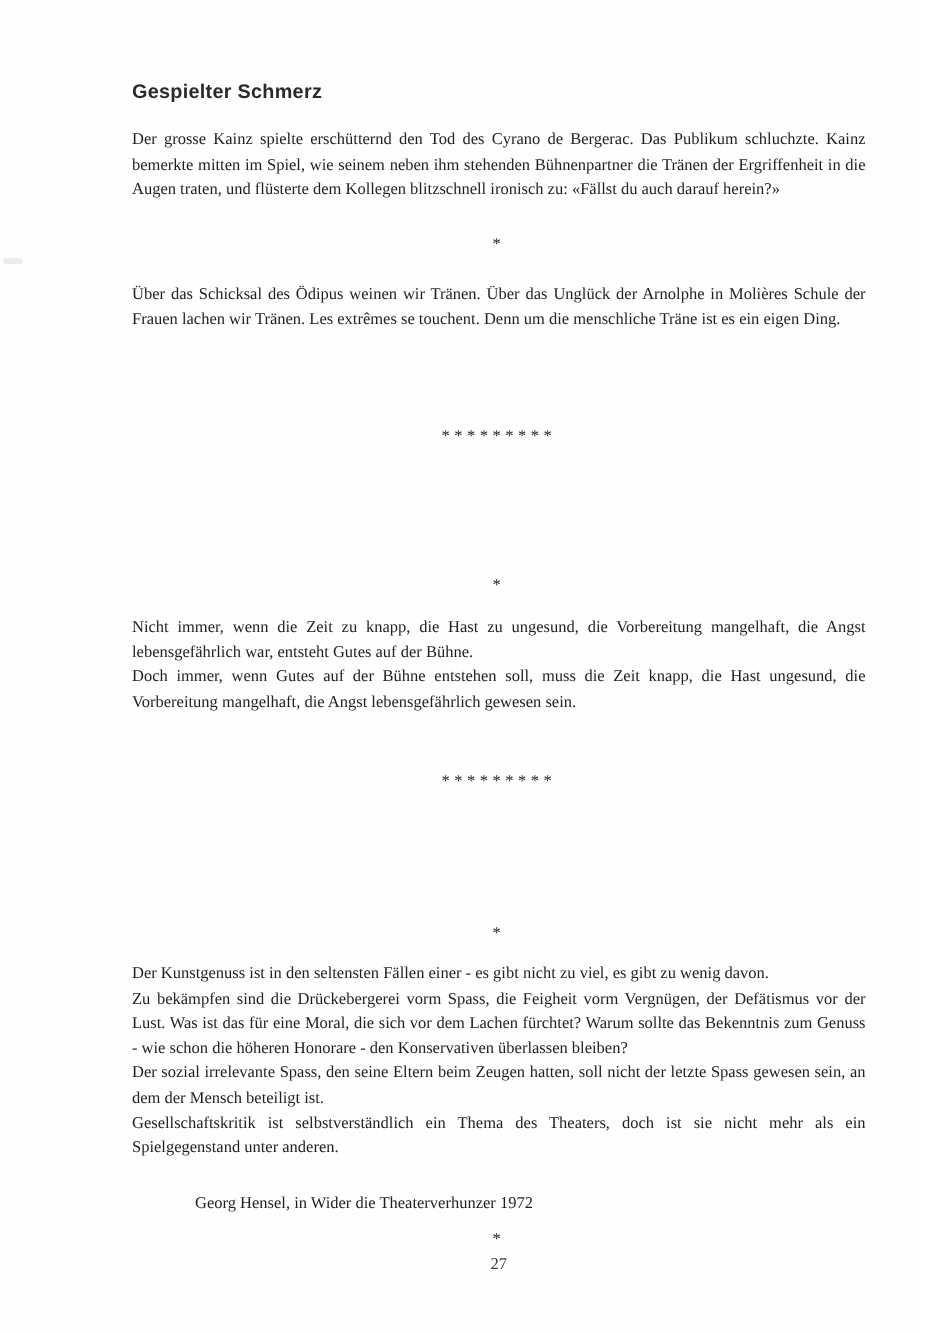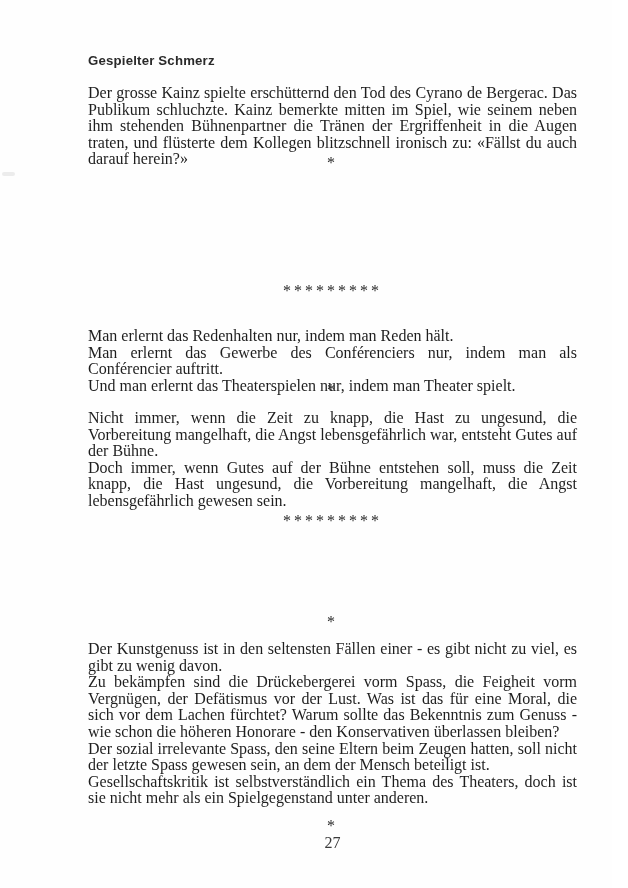--- a/index.html
+++ b/index.html
@@ -12,21 +12,21 @@
   .page {
     position: relative;
     width: 612px; height: 888px;
     background: #fefefe;
     color: #1e1e1e;
   }
   .block {
     position: absolute;
     left: 88px;
     width: 489px;
-    font-size: 16px;
+    font-size: 11px;
     line-height: 16.6px;
     color: #1e1e1e;
   }
   .heading {
     font-family: "Liberation Sans", sans-serif;
     font-weight: bold;
     font-size: 13.2px;
     letter-spacing: 0.2px;
     color: #2a2a2a;
   }
@@ -62,42 +62,41 @@
 <div class="page">
 
   <div class="smudge"></div>
 
   <div class="block heading" style="top:53px">Gespielter Schmerz</div>
 
   <div class="block para" style="top:85px">Der grosse Kainz spielte erschütternd den Tod des Cyrano de Bergerac. Das Publikum schluchzte. Kainz bemerkte mitten im Spiel, wie seinem neben ihm stehenden Bühnenpartner die Tränen der Ergriffenheit in die Augen traten, und flüsterte dem Kollegen blitzschnell ironisch zu: «Fällst du auch darauf herein?»</div>
 
   <div class="block sep" style="top:155px">*</div>
 
+  <div class="block para" style="top:188px">Über das Schicksal des Ödipus weinen wir Tränen. Über das Unglück der Arnolphe in Molières Schule der Frauen lachen wir Tränen. Les extrêmes se touchent. Denn um die menschliche Träne ist es ein eigen Ding.</div>
 
 
   <div class="block sep" style="top:283px">*********</div>
 
-  <div class="block para" style="top:328px">Man erlernt das Redenhalten nur, indem man Reden hält.
-Man erlernt das Gewerbe des Conférenciers nur, indem man als Conférencier auftritt.
-Und man erlernt das Theaterspielen nur, indem man Theater spielt.</div>
 
   <div class="block sep" style="top:382px">*</div>
 
   <div class="block para" style="top:410px">Nicht immer, wenn die Zeit zu knapp, die Hast zu ungesund, die Vorbereitung mangelhaft, die Angst lebensgefährlich war, entsteht Gutes auf der Bühne.
 Doch immer, wenn Gutes auf der Bühne entstehen soll, muss die Zeit knapp, die Hast ungesund, die Vorbereitung mangelhaft, die Angst lebensgefährlich gewesen sein.</div>
 
 
   <div class="block sep" style="top:513px">*********</div>
 
 
   <div class="block sep" style="top:614px">*</div>
 
   <div class="block para" style="top:641px">Der Kunstgenuss ist in den seltensten Fällen einer - es gibt nicht zu viel, es gibt zu wenig davon.
 Zu bekämpfen sind die Drückebergerei vorm Spass, die Feigheit vorm Vergnügen, der Defätismus vor der Lust. Was ist das für eine Moral, die sich vor dem Lachen fürchtet? Warum sollte das Bekenntnis zum Genuss - wie schon die höheren Honorare - den Konservativen überlassen bleiben?
 Der sozial irrelevante Spass, den seine Eltern beim Zeugen hatten, soll nicht der letzte Spass gewesen sein, an dem der Mensch beteiligt ist.
 Gesellschaftskritik ist selbstverständlich ein Thema des Theaters, doch ist sie nicht mehr als ein Spielgegenstand unter anderen.</div>
 
+  <div class="block cite" style="top:794px">Georg Hensel, in Wider die Theaterverhunzer 1972</div>
 
   <div class="block sep" style="top:818px">*</div>
 
   <div class="block pagenum" style="top:835px">27</div>
 
 </div>
 
 </body></html>

